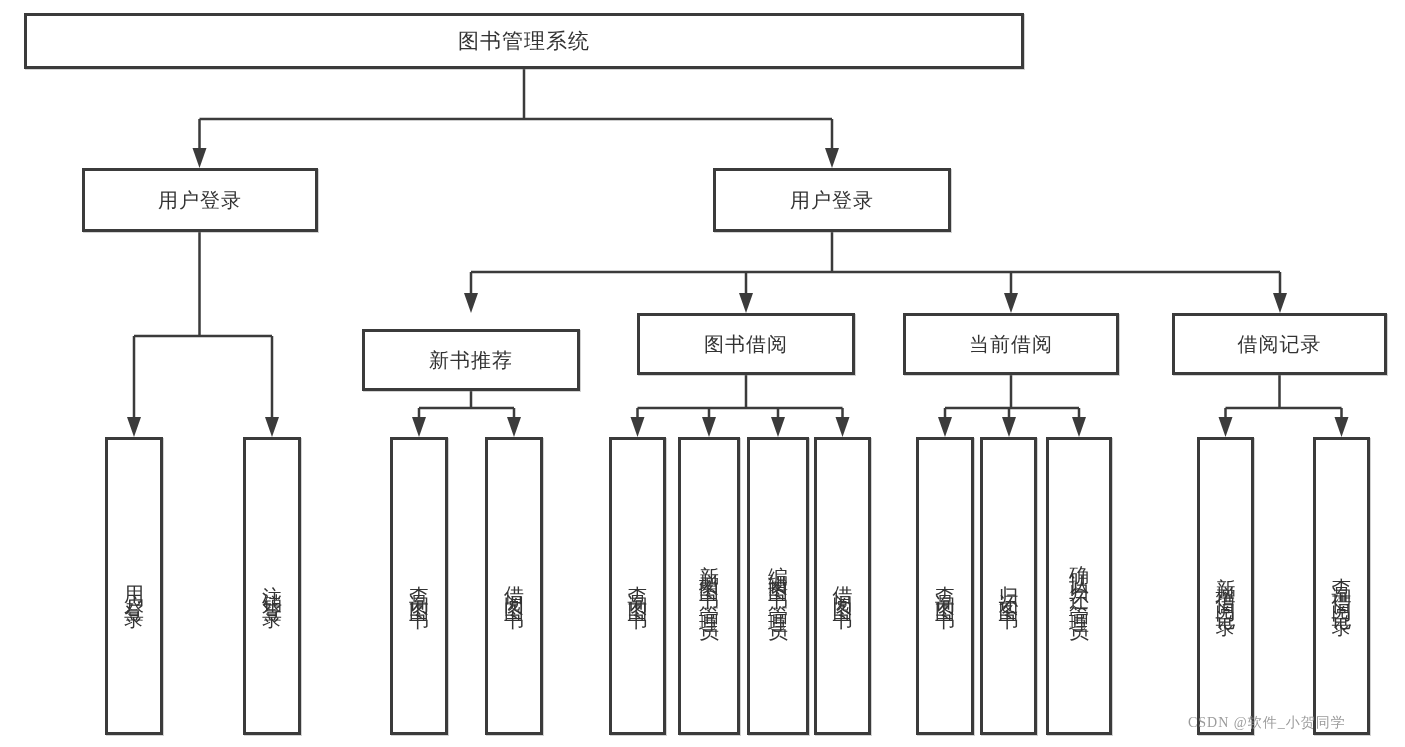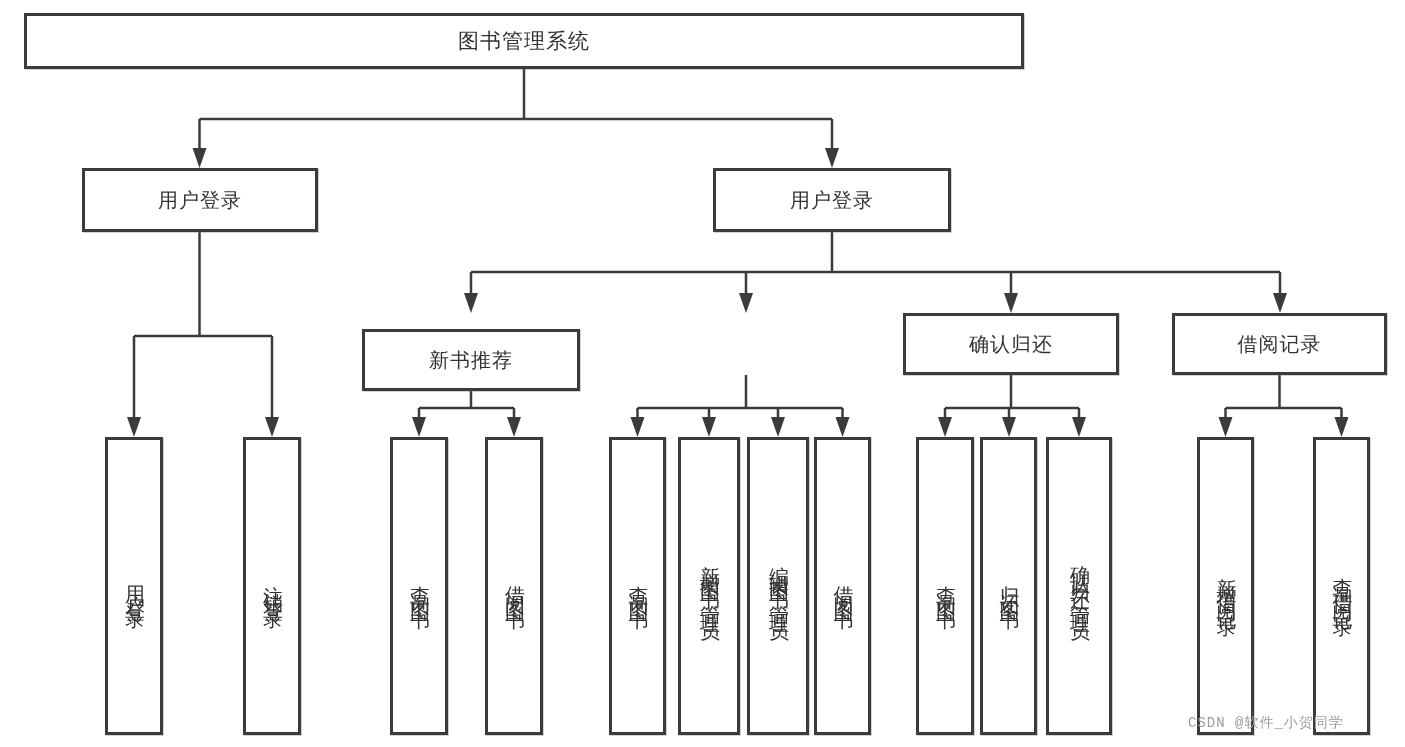--- a/index.html
+++ b/index.html
@@ -1,18 +1,18 @@
 <!DOCTYPE html>
 <html><head>
 <meta charset="utf-8">
 <style>
   html,body{margin:0;padding:0;background:#ffffff;}
   #stage{
     position:relative;width:1405px;height:747px;background:#ffffff;overflow:hidden;
-    font-family:Liberation Mono, monospace;color:#333333;
+    font-family:Liberation Serif, serif;color:#333333;
   }
   #connectors{position:absolute;left:0;top:0;width:1405px;height:747px;z-index:1;}
   .box{
     position:absolute;box-sizing:border-box;background:#ffffff;
     border:3px solid #3b3b3b;box-shadow:1px 1px 0 rgba(130,130,130,.35);
     display:flex;align-items:center;justify-content:center;
     z-index:2;text-align:center;
   }
   .lvl1{font-size:21px;}
   .lvl2,.lvl3{font-size:20px;}
@@ -71,22 +71,25 @@
   <div class="box lvl2" style="left:82px;top:168px;width:236px;height:64px">
     <span class="hlabel">用户登录</span>
   </div>
   <div class="box lvl2" style="left:713px;top:168px;width:238px;height:64px">
     <span class="hlabel">用户登录</span>
   </div>
 
   <div class="box lvl3" style="left:362px;top:329px;width:218px;height:62px">
     <span class="hlabel">新书推荐</span>
   </div>
+  <div class="box lvl3" style="left:637px;top:313px;width:218px;height:62px">
+    <span class="hlabel">图书借阅</span>
+  </div>
   <div class="box lvl3" style="left:903px;top:313px;width:216px;height:62px">
-    <span class="hlabel">确认归还</span>
+    <span class="hlabel">当前借阅</span>
   </div>
   <div class="box lvl3" style="left:1172px;top:313px;width:215px;height:62px">
     <span class="hlabel">借阅记录</span>
   </div>
 
   <div class="box leaf" style="left:105px;top:437px;width:58px;height:298px">
     <span>用户登录</span>
   </div>
   <div class="box leaf" style="left:243px;top:437px;width:58px;height:298px">
     <span>注销登录</span>

